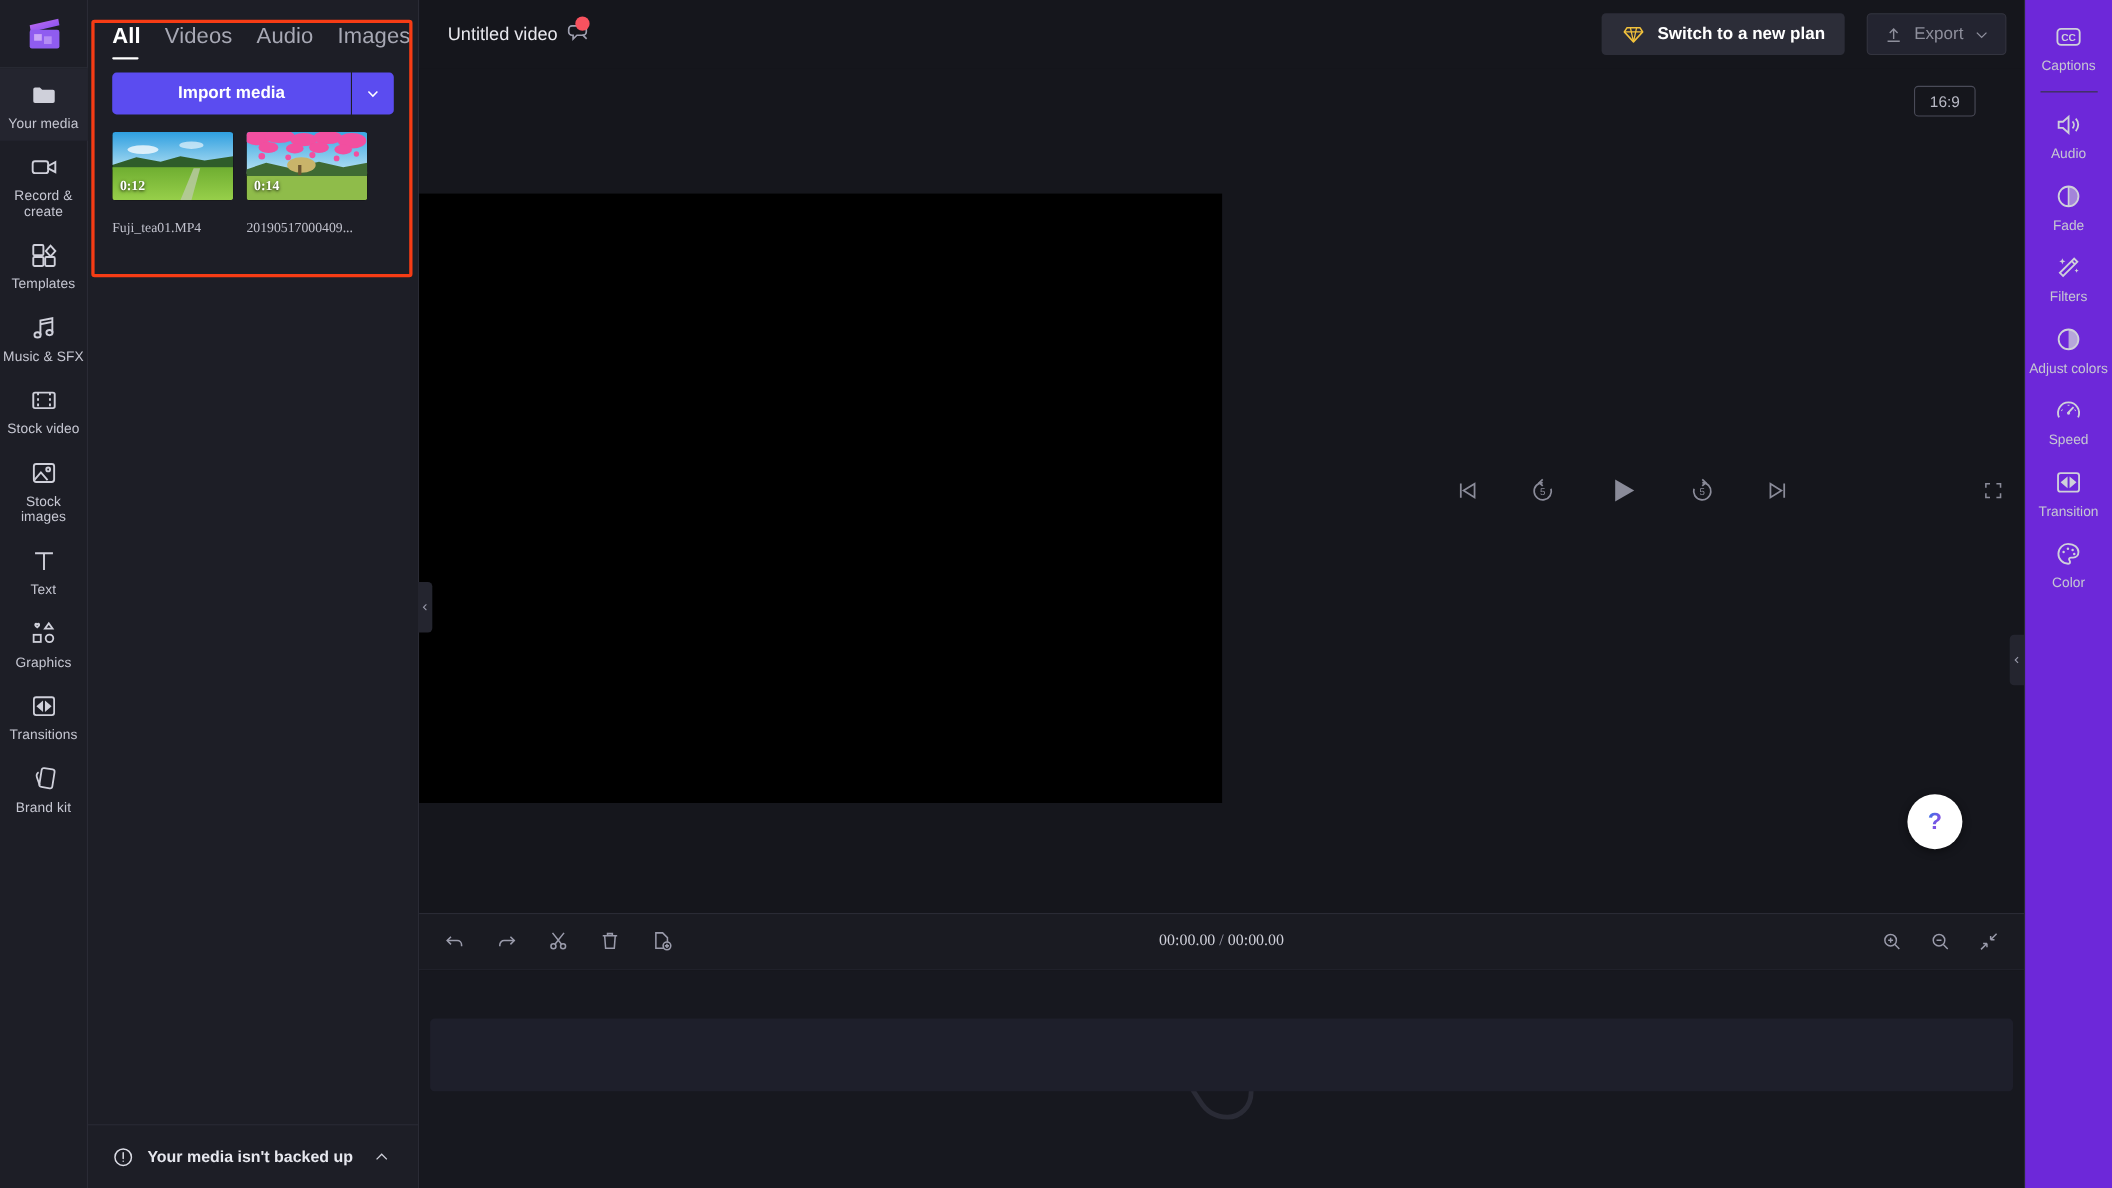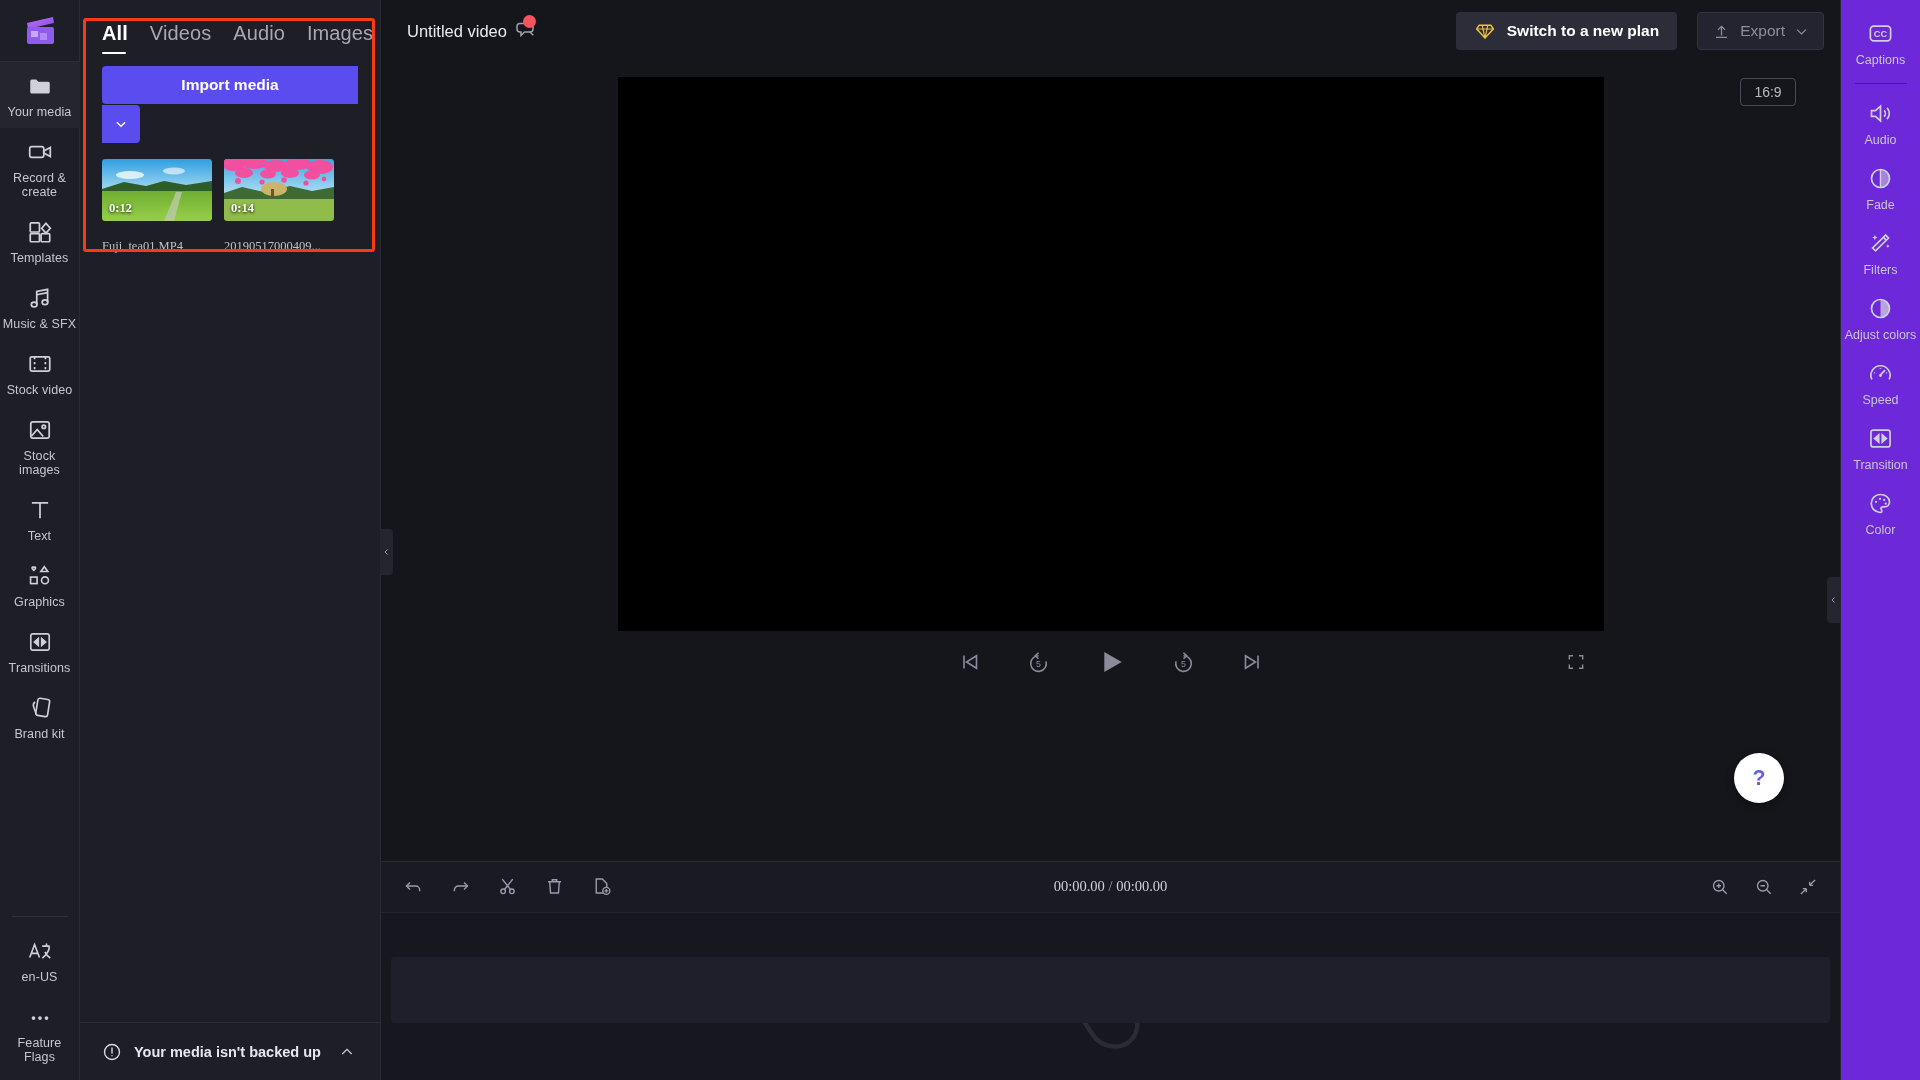--- a/index.html
+++ b/index.html
@@ -56,21 +56,21 @@
   .tabs { display: flex; gap: 22px; padding: 22px 20px 0 22px; }
   .tab {
     font-size: 20px; color: #a7a8b4; padding-bottom: 9px;
     cursor: pointer; position: relative; letter-spacing: .1px;
   }
   .tab.active { color: #ffffff; font-weight: bold; }
   .tab.active::after {
     content: ""; position: absolute; left: 0; right: 2px; bottom: 0;
     height: 2.5px; background: #ffffff; border-radius: 2px;
   }
-  .import-row { display: flex; padding: 12px 22px 0 22px; gap: 1px; flex-direction: column; }
+  .import-row { display: flex; padding: 12px 22px 0 22px; gap: 1px; }
   .import-btn {
     flex: 1 1 auto; height: 38px; background: #5b4cf0; color: #fff;
     border: none; border-radius: 4px 0 0 4px; font-size: 15.5px; font-weight: bold;
     font-family: "Liberation Sans", sans-serif; cursor: pointer;
   }
   .import-caret {
     width: 38px; height: 38px; background: #5b4cf0; border: none;
     border-radius: 0 4px 4px 0; color: #fff; cursor: pointer;
     display: flex; align-items: center; justify-content: center;
   }
@@ -118,21 +118,21 @@
     font-family: "Liberation Sans", sans-serif;
   }
   .export-btn {
     height: 38px; background: #232430; border: 1px solid #33343f; border-radius: 4px;
     color: #8e8f9c; font-size: 15.5px; padding: 0 14px; margin-left: 14px;
     display: flex; align-items: center; gap: 9px; cursor: pointer;
     font-family: "Liberation Sans", sans-serif;
   }
   .preview-area {
     flex: 1 1 auto; background: #15161c; position: relative;
-    display: flex; flex-direction: column; align-items: center;
+    display: flex; flex-direction: row; align-items: center;
   }
   .ratio-badge {
     position: absolute; right: 44px; top: 16px; width: 56px; height: 28px;
     border: 1px solid #4a4b58; border-radius: 4px; color: #b9bac6;
     font-size: 14px; display: flex; align-items: center; justify-content: center;
     cursor: pointer;
   }
   .stage {
     width: 986px; height: 554px; background: #000; margin-top: 15px;
   }
@@ -293,38 +293,20 @@
         <svg class="ico" viewBox="0 0 24 24" fill="none" stroke="currentColor" stroke-width="1.5">
           <rect x="9" y="3.5" width="11" height="16" rx="2" transform="rotate(9 14.5 11.5)"></rect>
           <path d="M7.5 6.5c-1.6 1-2.1 2.4-1.4 4.4l2.3 6.5"></path>
         </svg>
         <span class="lbl">Brand kit</span>
       </div>
     </div>
 
     <div class="rail-spacer"></div>
 
-    <div class="rail-bottom">
-      <div class="rail-div"></div>
-      <div class="rail-item">
-        <svg class="ico" viewBox="0 0 24 24" fill="none" stroke="currentColor" stroke-width="1.5">
-          <path d="M2.5 18L7 6l4.5 12M4.2 14.2h5.7"></path>
-          <path d="M14 7.5h7M18 5v3M20.6 8c0 4-3 7.5-6.4 10.5M16.5 12.8c1.2 2.6 3 4.4 5 5.6"></path>
-        </svg>
-        <span class="lbl">en-US</span>
-      </div>
-      <div class="rail-item" style="padding-bottom:16px">
-        <svg class="ico" viewBox="0 0 24 24">
-          <circle cx="6" cy="13" r="1.7" fill="currentColor"></circle>
-            <circle cx="12" cy="13" r="1.7" fill="currentColor"></circle>
-            <circle cx="18" cy="13" r="1.7" fill="currentColor"></circle>
-        </svg>
-        <span class="lbl">Feature Flags</span>
-      </div>
-    </div>
   </div>
 
   <div class="panel">
     <div class="panel-highlight"></div>
 
     <div class="tabs">
       <div class="tab active">All</div>
       <div class="tab">Videos</div>
       <div class="tab">Audio</div>
       <div class="tab">Images</div>

